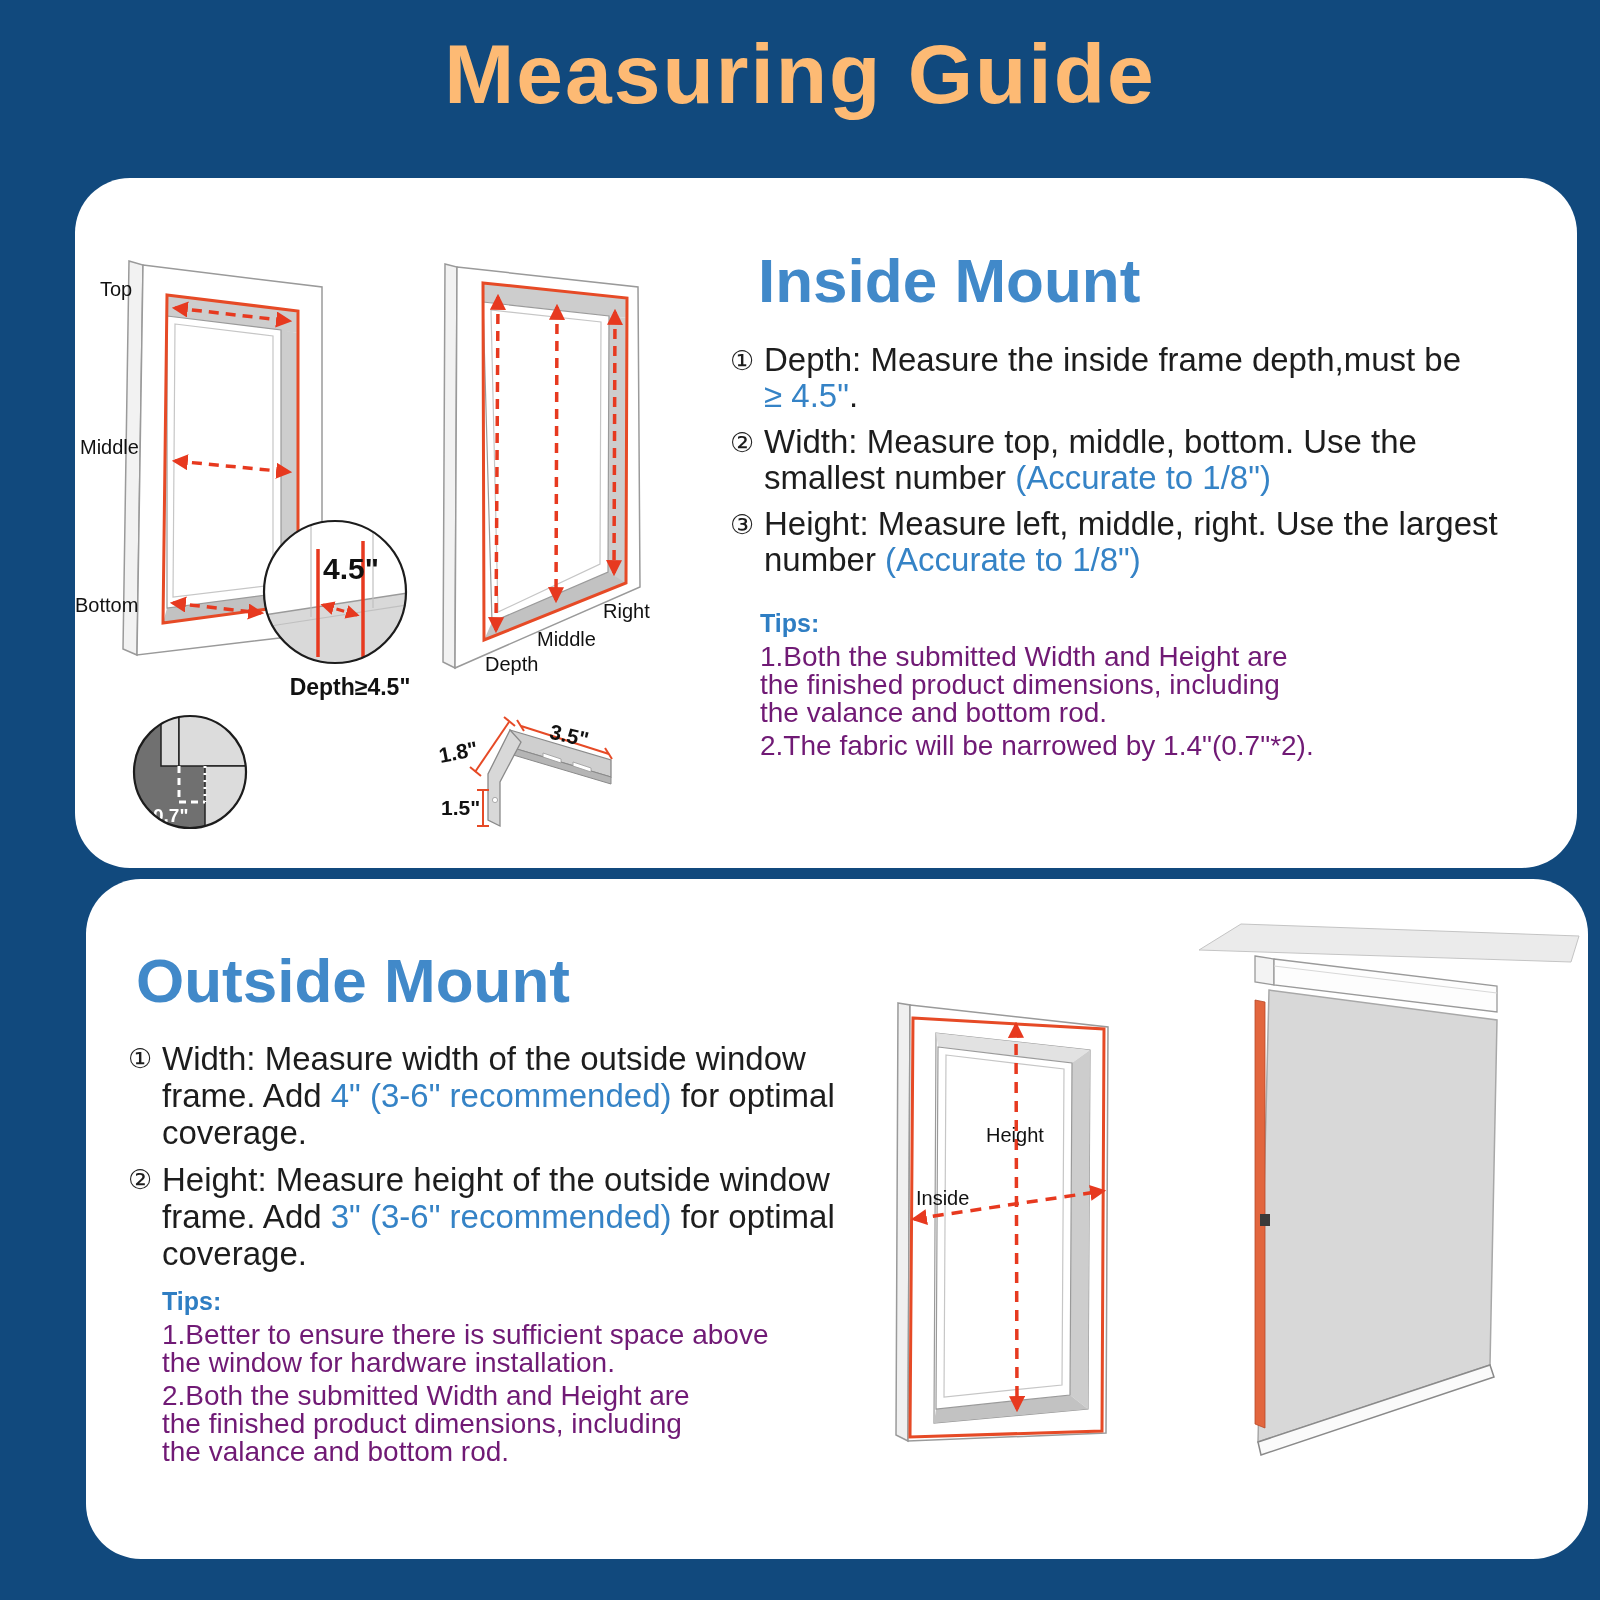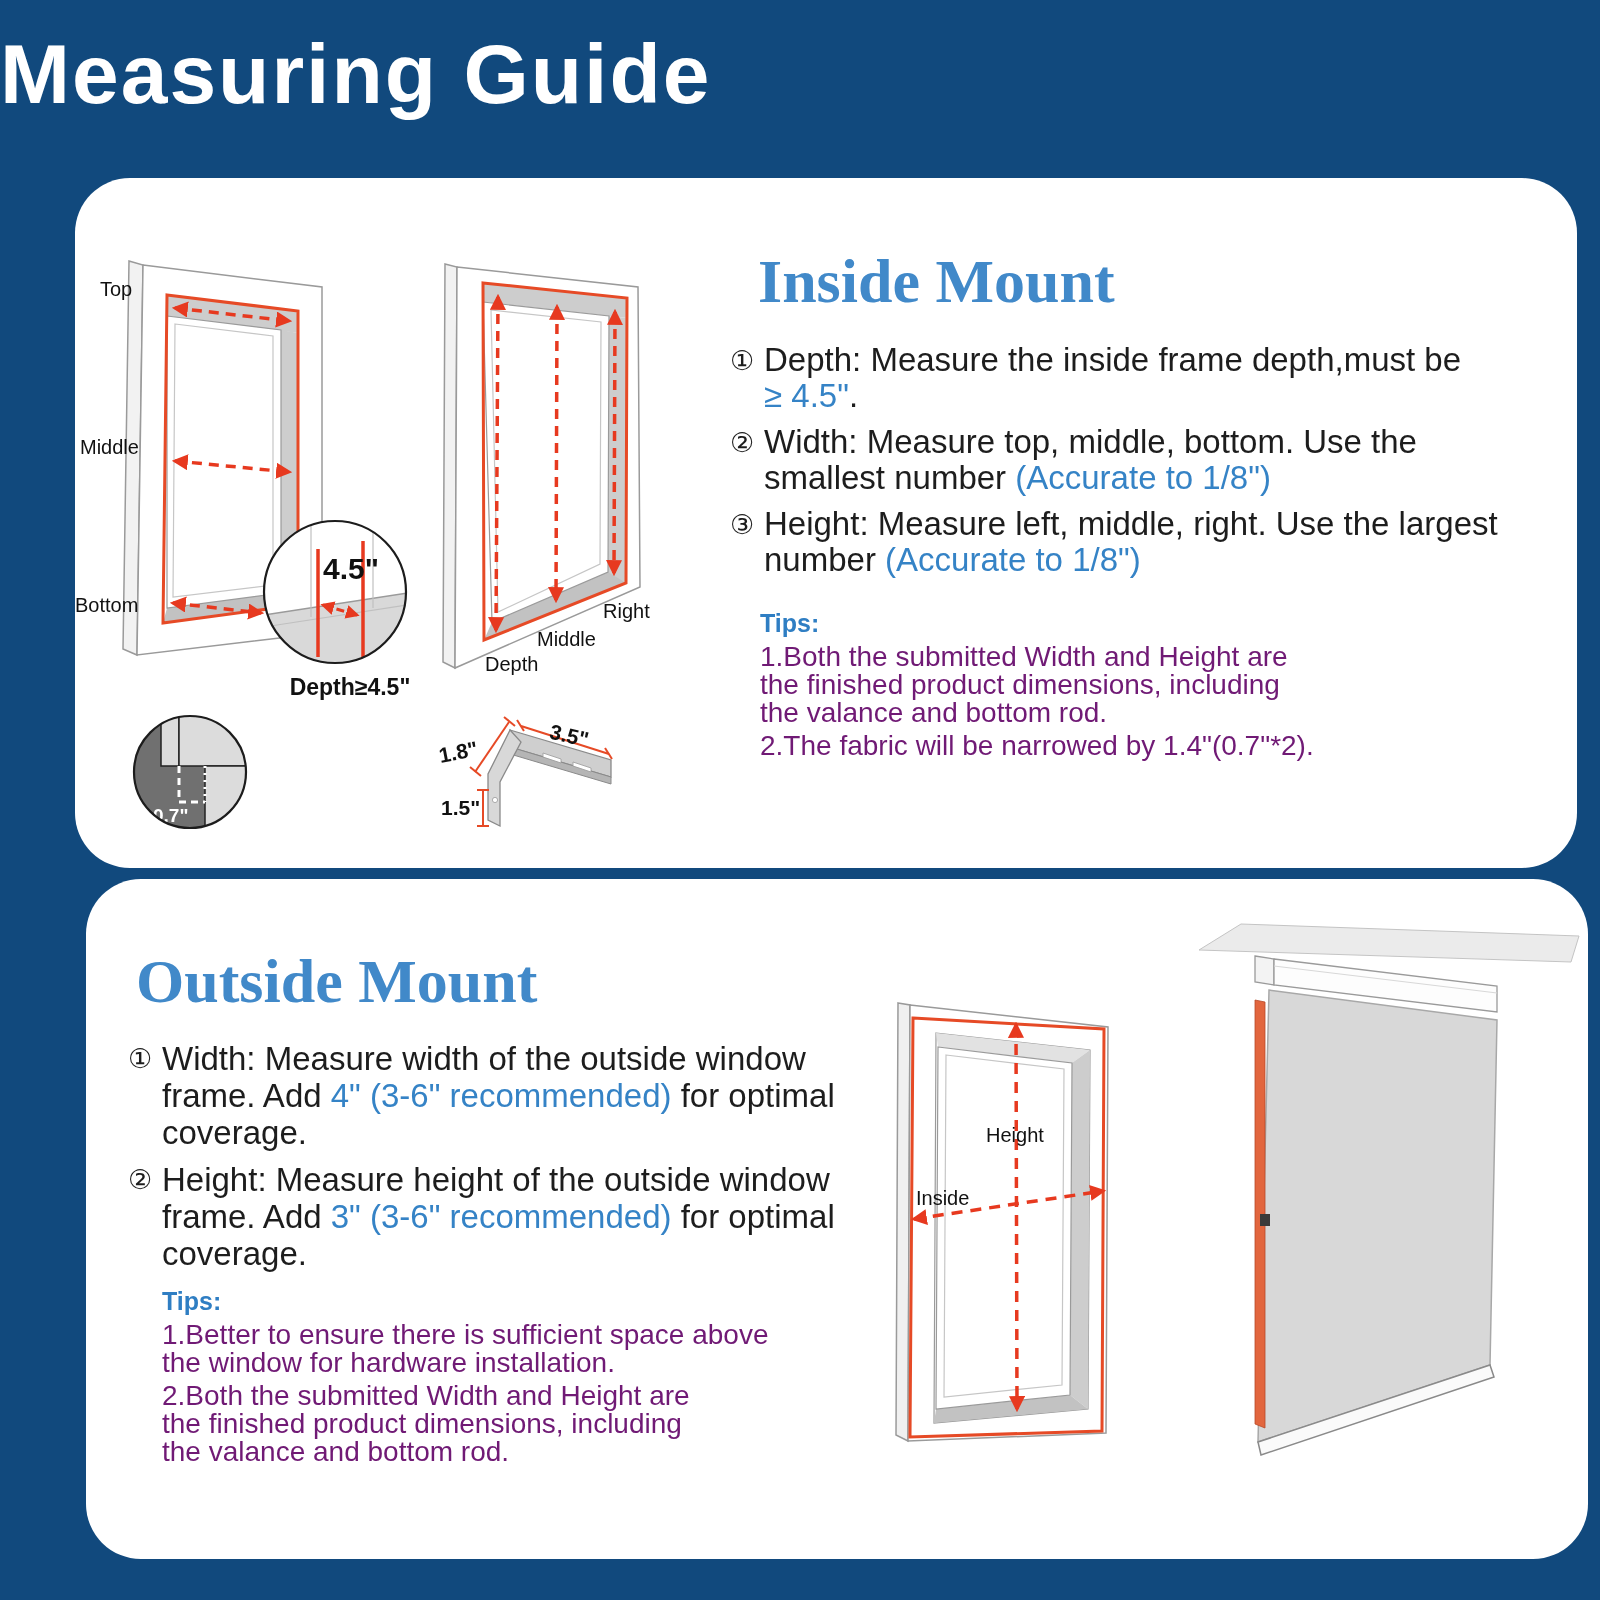--- a/index.html
+++ b/index.html
@@ -5,34 +5,34 @@
   html,body{margin:0;padding:0;}
   body{
     width:1600px;height:1600px;
     background:#11497d;
     font-family:"Liberation Sans","DejaVu Sans",sans-serif;
     position:relative;overflow:hidden;
     -webkit-font-smoothing:antialiased;
   }
   .page-title{
     position:absolute;top:26px;left:0;right:0;
-    text-align:left;margin:0;
+    text-align:center;margin:0;
     font-size:84px;font-weight:600;letter-spacing:2px;
-    color:#ffffff;
+    color:#fdba74;
   }
   .panel{
     position:absolute;left:75px;width:1502px;
     background:#ffffff;border-radius:55px;
   }
   .panel-inside{top:178px;height:690px;}
   .panel-outside{top:879px;height:680px;margin-left:11px;}
 
   
   h2.section-heading{
-    margin:0;font-size:62px;line-height:74px;font-weight:600;color:#4189c9;font-family:Liberation Serif, serif;
+    margin:0;font-size:62px;line-height:74px;font-weight:600;color:#4189c9;
   }
   .inside-content{position:absolute;left:655px;top:66px;width:820px;}
   .inside-content h2{margin-left:28px;}
   .outside-content{position:absolute;left:42px;top:60px;width:750px;}
   .outside-content h2{margin-left:8px;margin-top:5px;}
   .items{margin-top:24px;}
   .outside-content .items{margin-top:22px;}
   .item{display:flex;margin-bottom:10px;}
   .item-marker{
     flex:0 0 34px;font-size:27px;line-height:36px;color:#1d1d1d;padding-top:1px;

